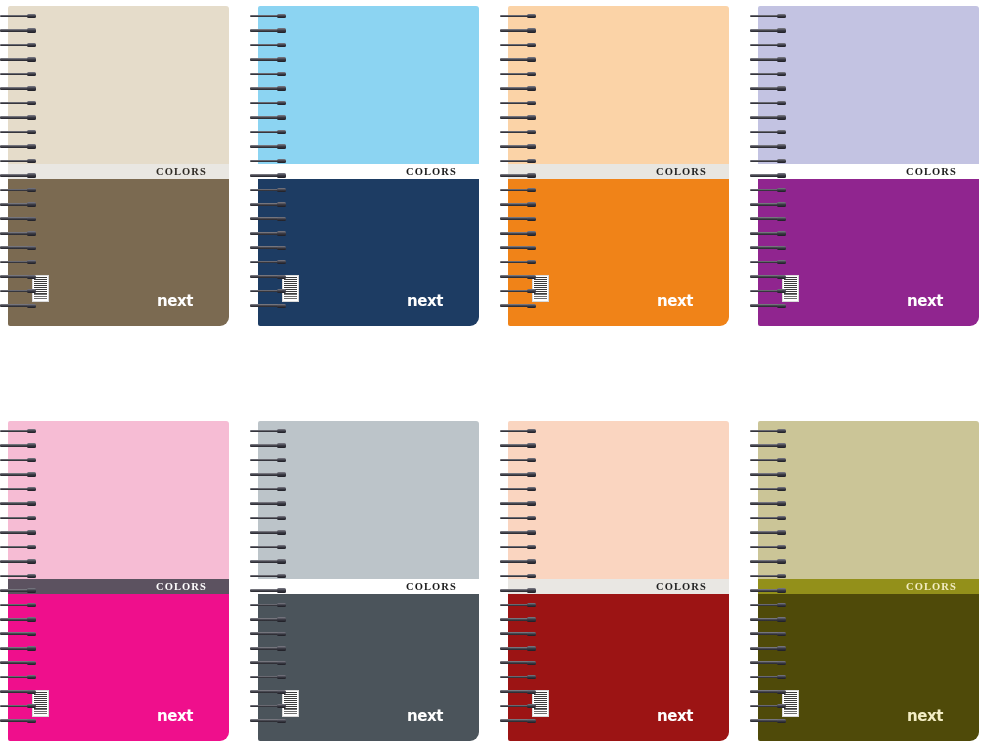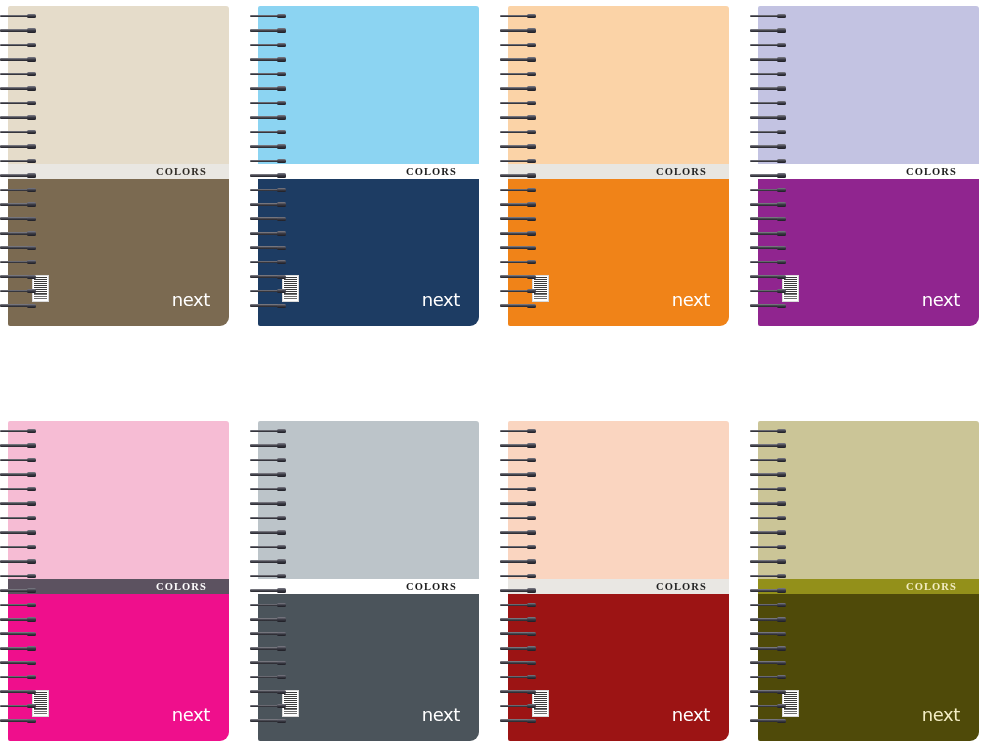--- a/index.html
+++ b/index.html
@@ -69,25 +69,25 @@
     font-size: 10.5px;
     letter-spacing: 1.1px;
     font-weight: 700;
     padding-right: 22px;
     white-space: nowrap;
     line-height: 1;
   }
 
   .next-logo {
     position: absolute;
-    right: 19px;
+    right: 36px;
     bottom: 17px;
     font-family: "DejaVu Sans", sans-serif;
-    font-size: 18px;
-    font-weight: 400;
+    font-size: 15px;
+    font-weight: 700;
     letter-spacing: -0.4px;
     color: #ffffff;
     line-height: 1;
   }
 
   
   .barcode {
     position: absolute;
     left: 24px;
     bottom: 24px;

